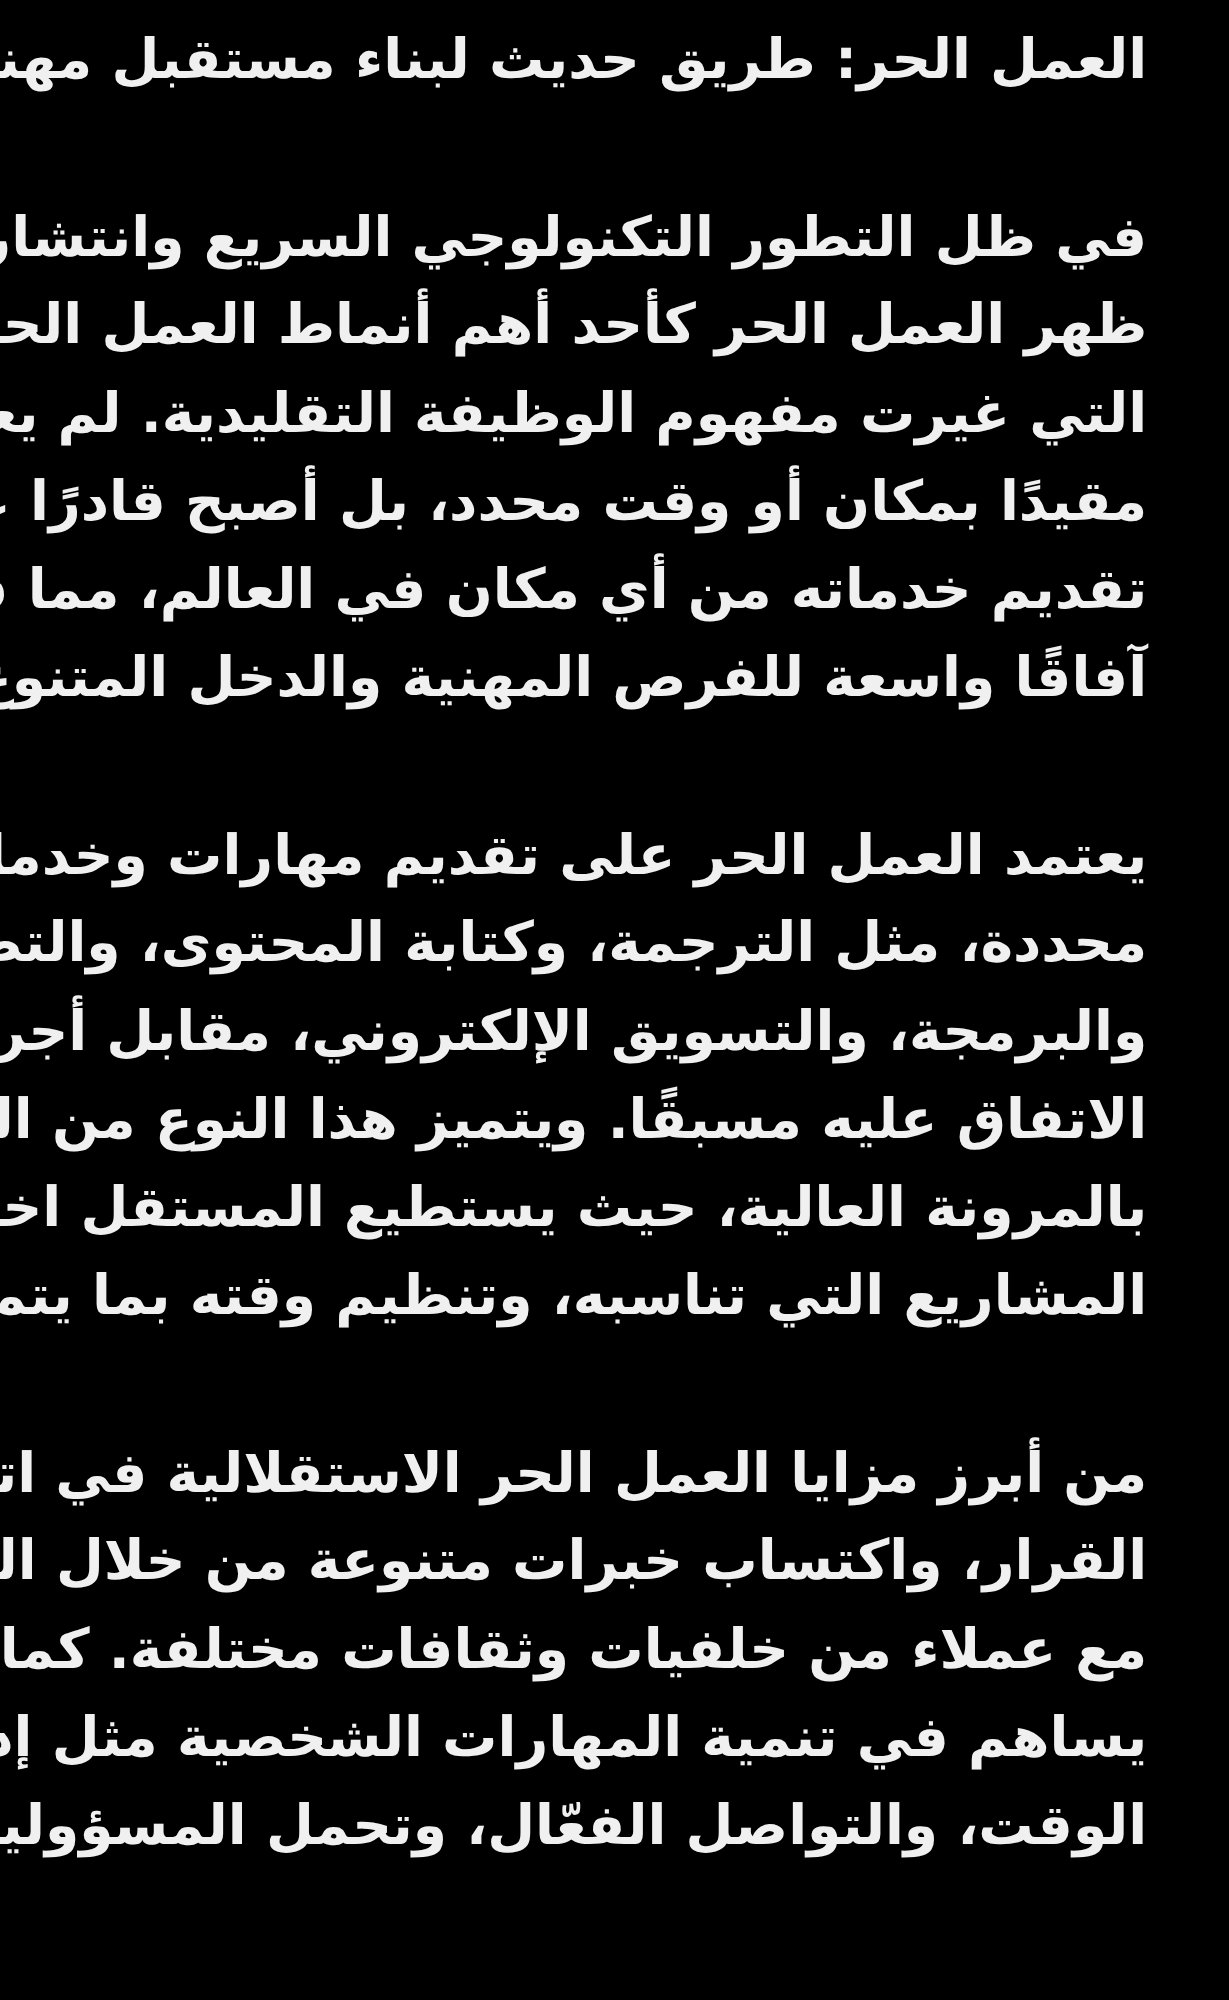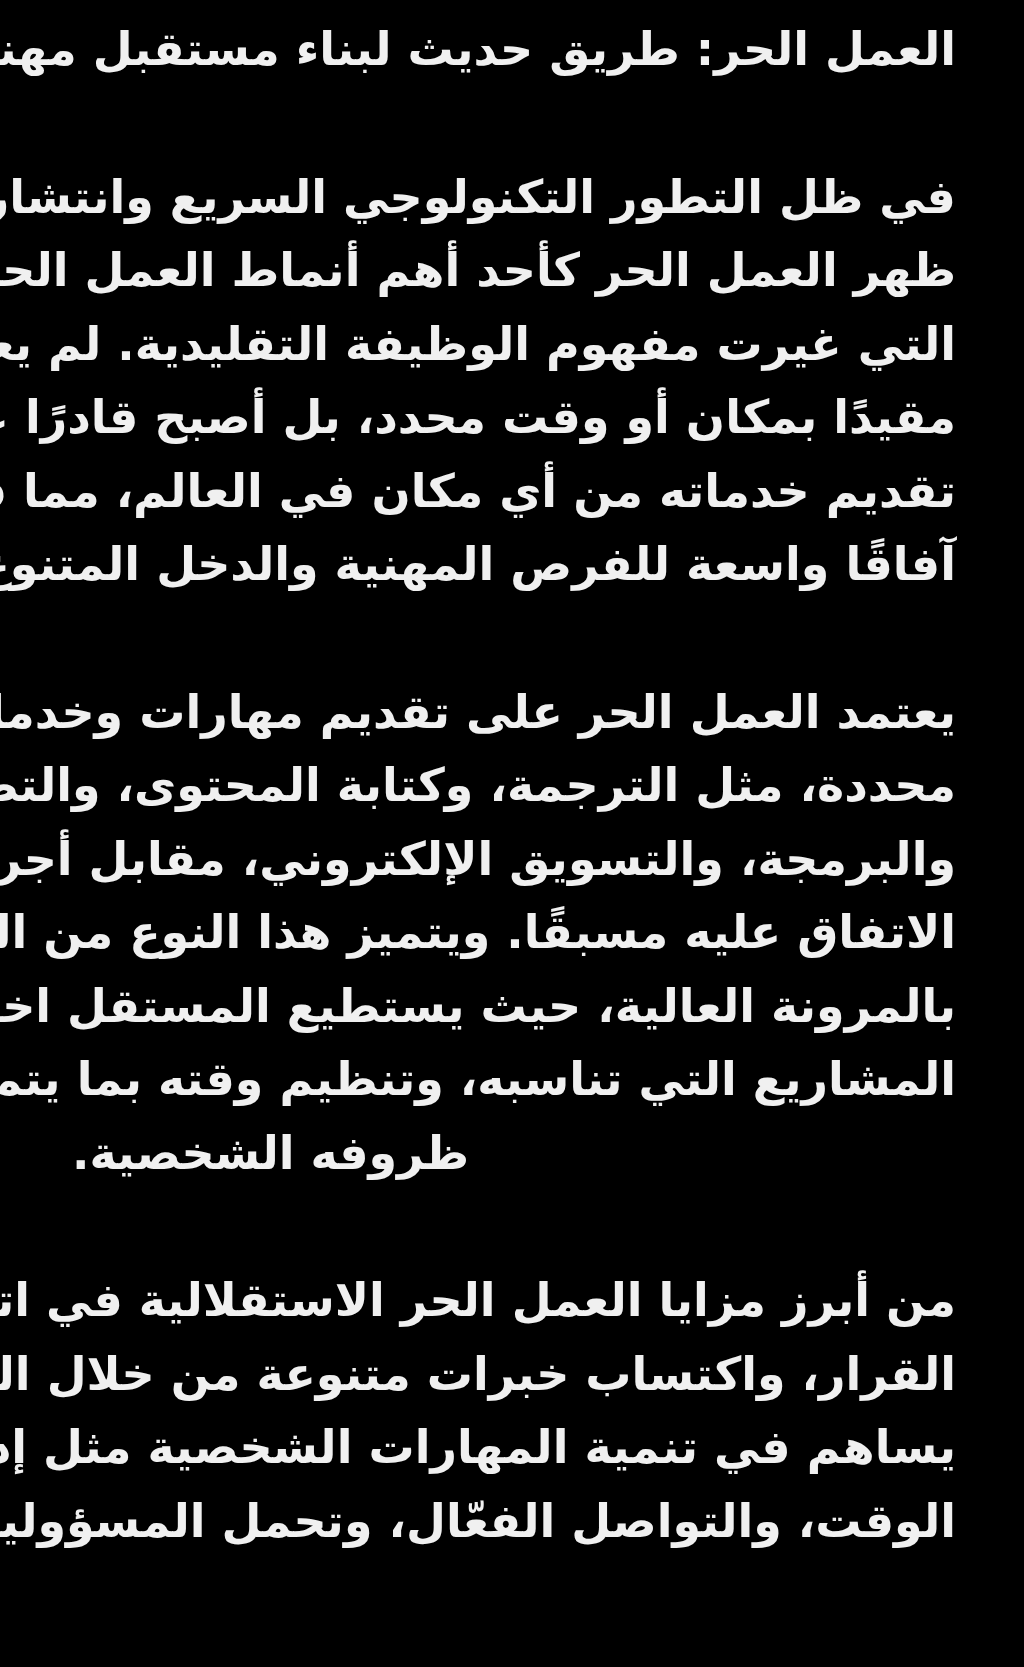--- a/index.html
+++ b/index.html
@@ -61,23 +61,23 @@
     <span class="line">آفاقًا واسعة للفرص المهنية والدخل المتنوع.</span>
   </div>
 
   <div class="para">
     <span class="line">يعتمد العمل الحر على تقديم مهارات وخدمات</span>
     <span class="line">محددة، مثل الترجمة، وكتابة المحتوى، والتصميم،</span>
     <span class="line">والبرمجة، والتسويق الإلكتروني، مقابل أجر يتم</span>
     <span class="line">الاتفاق عليه مسبقًا. ويتميز هذا النوع من العمل</span>
     <span class="line">بالمرونة العالية، حيث يستطيع المستقل اختيار</span>
     <span class="line">المشاريع التي تناسبه، وتنظيم وقته بما يتماشى مع</span>
-    <span class="line">ظروفه الشخصية.</span>
   </div>
 
   <div class="para">
     <span class="line">من أبرز مزايا العمل الحر الاستقلالية في اتخاذ</span>
     <span class="line">القرار، واكتساب خبرات متنوعة من خلال التعامل</span>
+    <span class="line">مع عملاء من خلفيات وثقافات مختلفة. كما</span>
     <span class="line">يساهم في تنمية المهارات الشخصية مثل إدارة</span>
     <span class="line">الوقت، والتواصل الفعّال، وتحمل المسؤولية.</span>
   </div>
 
 </div>
 
 </body></html>

